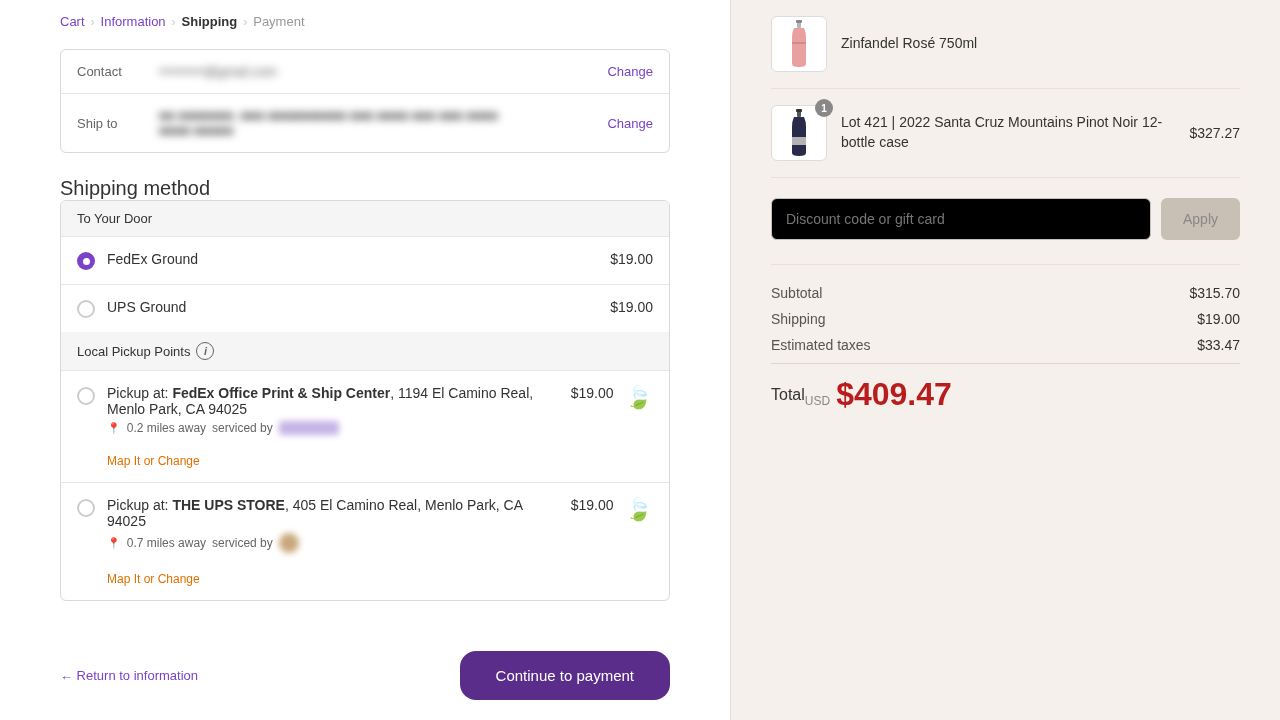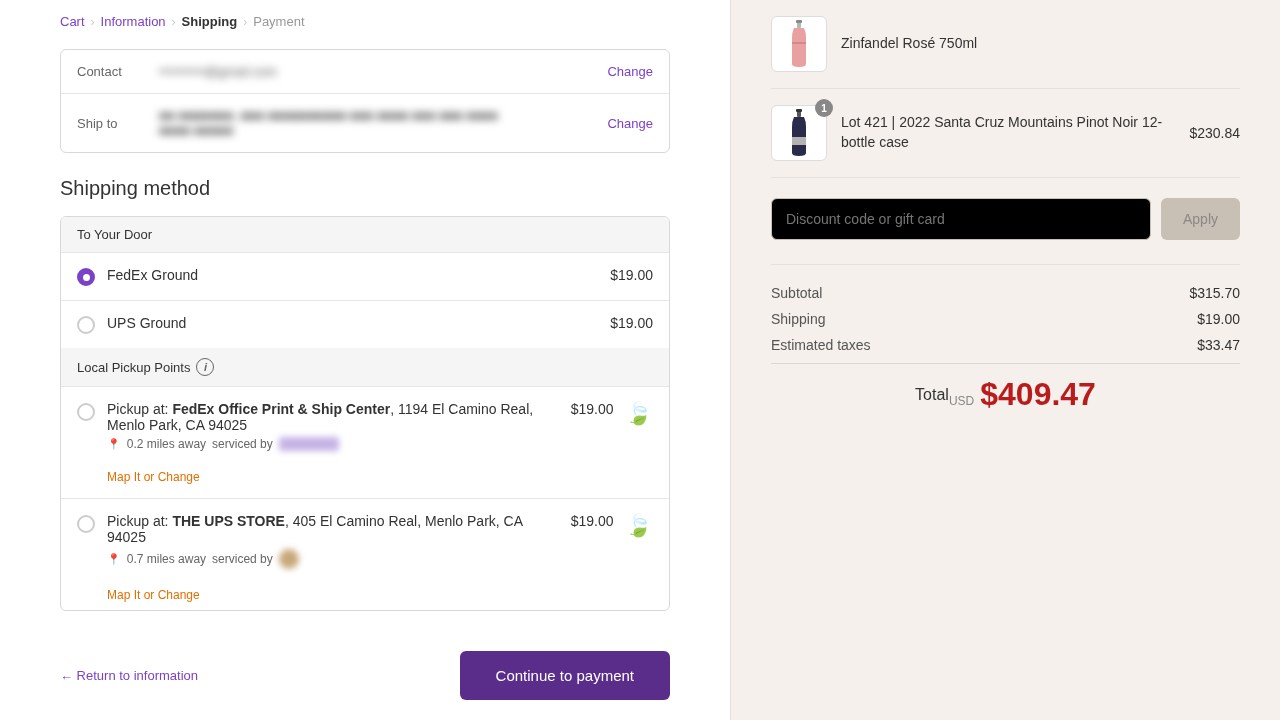--- a/index.html
+++ b/index.html
@@ -79,21 +79,20 @@
       color: #7a42c8;
       font-size: 13px;
       cursor: pointer;
     }
 
     
     .section-title {
       font-size: 20px;
       font-weight: 500;
       color: #333;
-      margin-bottom: 16px;
     }
 
     .shipping-box {
       border: 1px solid #d9d9d9;
       border-radius: 6px;
       margin-bottom: 24px;
       overflow: hidden;
     }
 
     .shipping-group-label {
@@ -203,21 +202,21 @@
       font-size: 13px;
       cursor: pointer;
       display: flex;
       align-items: center;
       gap: 4px;
     }
     .continue-btn {
       background: #5a2d8a;
       color: #fff;
       border: none;
-      border-radius: 6px;
+      border-radius: 16px;
       padding: 16px 36px;
       font-size: 15px;
       font-weight: 500;
       cursor: pointer;
     }
 
     
     .right-panel {
       flex: 1;
       background: #f5f0eb;
@@ -319,21 +318,21 @@
     }
     .total-row .label { color: #555; }
     .total-row .value { color: #333; }
     .total-divider {
       border: none;
       border-top: 1px solid #ddd6cc;
       margin: 10px 0;
     }
     .grand-total-row {
       display: flex;
-      justify-content: center;
+      justify-content: flex-start;
       align-items: center;
       margin-top: 12px;
     }
     .grand-total-label {
       font-size: 16px;
       color: #333;
       font-weight: 400;
     }
     .grand-total-value {
       display: flex;
@@ -500,21 +499,21 @@
         <svg width="24" height="48" viewBox="0 0 24 48">
           <rect x="10" y="0" width="4" height="8" rx="1" fill="#555"></rect>
           <path d="M7,8 Q5,12 5,18 L5,44 Q5,47 12,47 Q19,47 19,44 L19,18 Q19,12 17,8 Z" fill="#2a2a4a"></path>
           <rect x="5" y="28" width="14" height="8" fill="#f0ede0" opacity="0.7"></rect>
           <rect x="9" y="0" width="6" height="3" rx="1" fill="#333"></rect>
         </svg>
       </div>
       <div class="badge">1</div>
     </div>
     <span class="item-name">Lot 421 | 2022 Santa Cruz Mountains Pinot Noir 12-bottle case</span>
-    <span class="item-price">$230.84</span>
+    <span class="item-price">$327.27</span>
   </div>
 
   <div class="discount-row">
     <input class="discount-input" type="text" placeholder="Discount code or gift card" style="">
     <button class="apply-btn">Apply</button>
   </div>
 
   <div class="totals-section">
     <div class="total-row">
       <span class="label">Subtotal</span>

